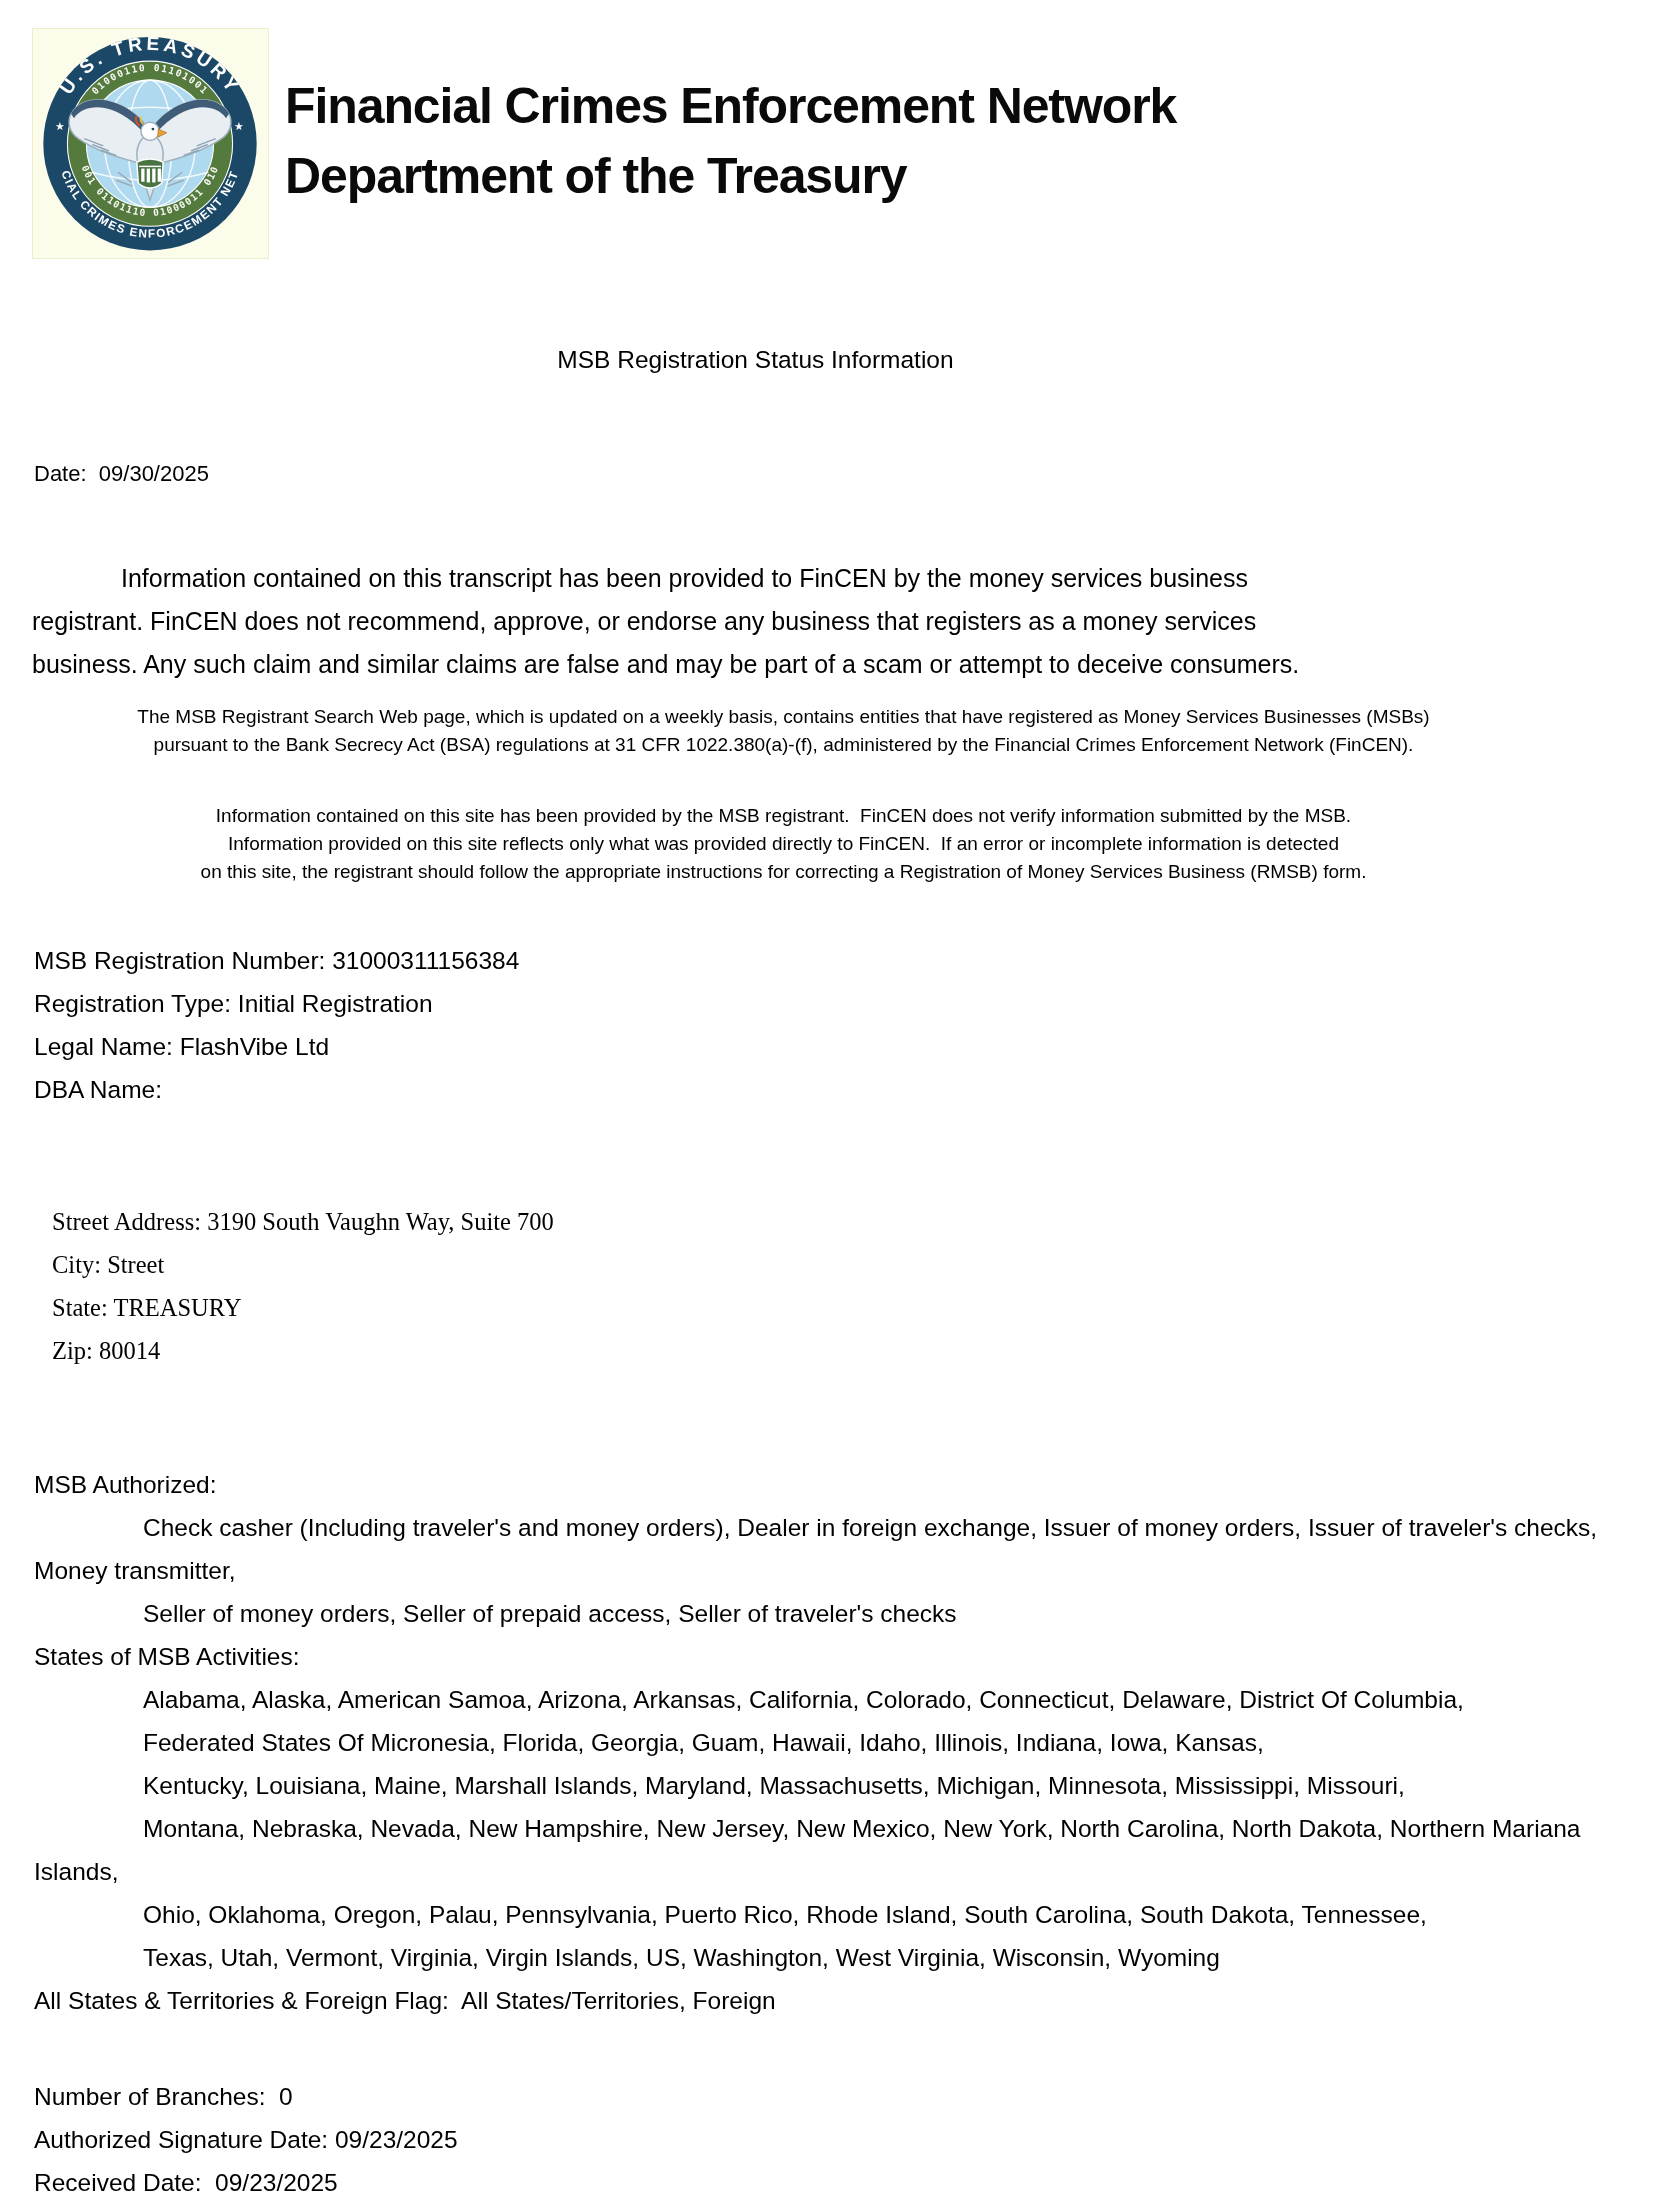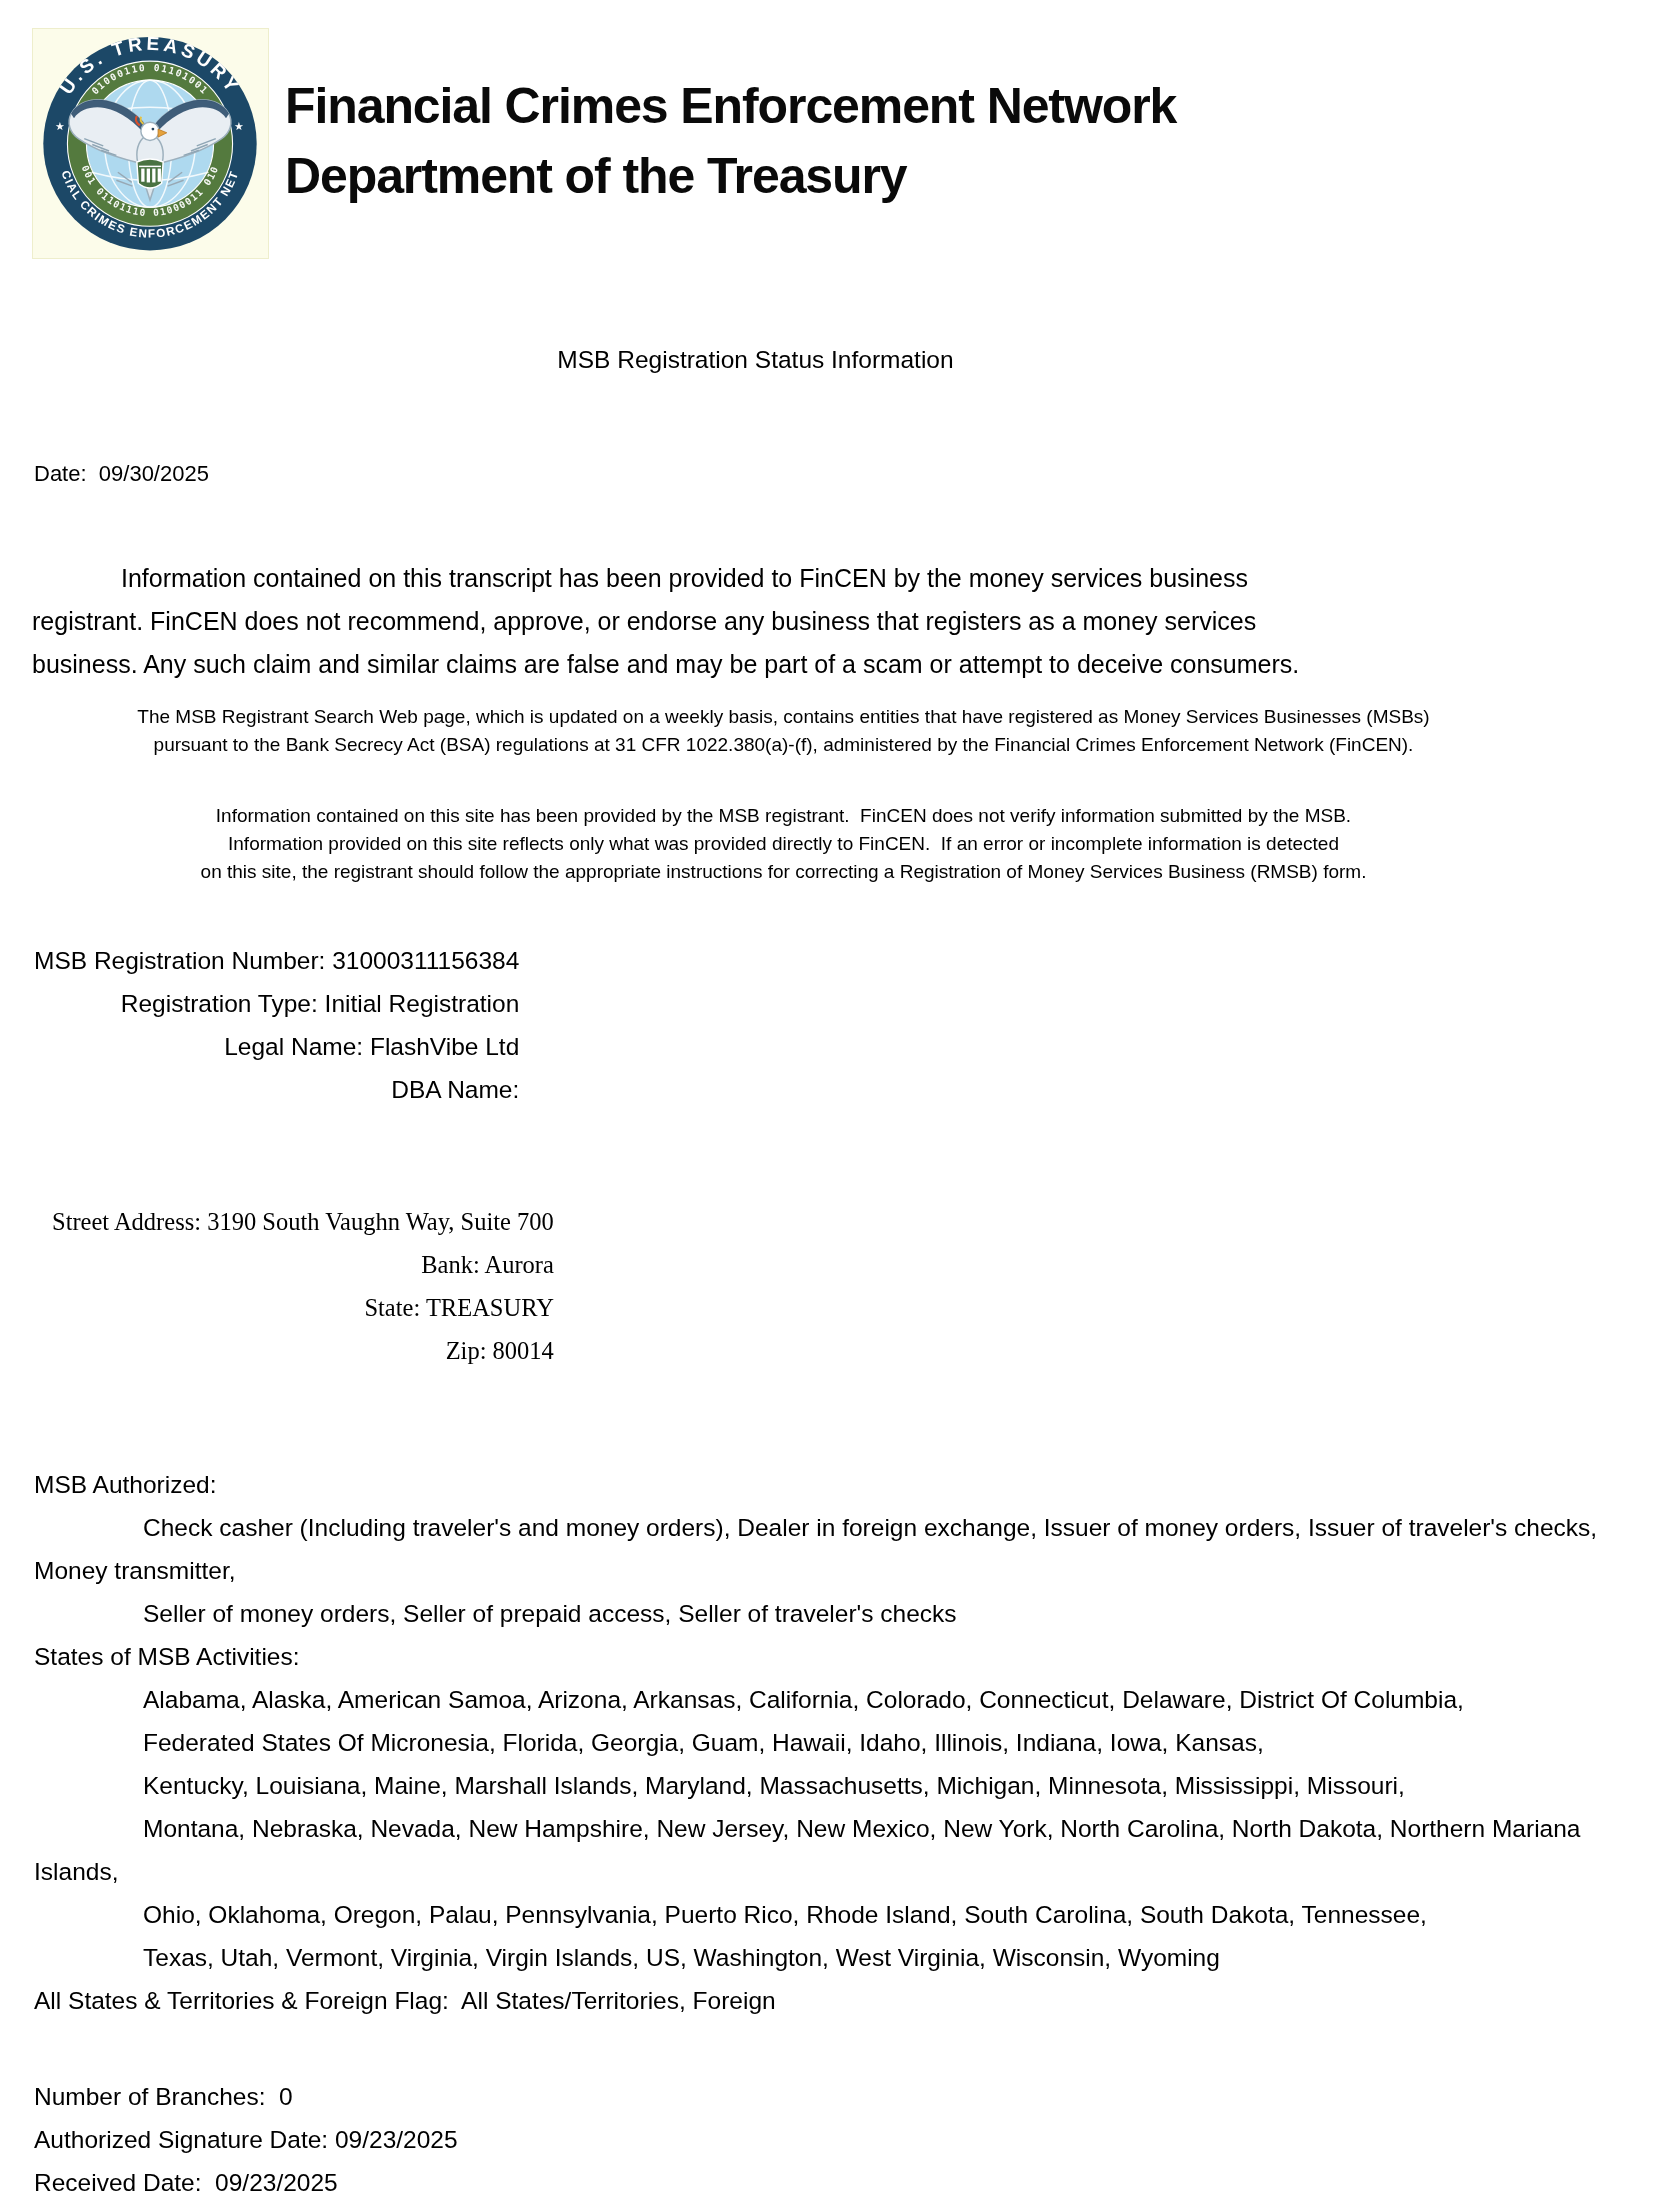--- a/index.html
+++ b/index.html
@@ -19,21 +19,21 @@
   #doc-title{left:36px;top:346px;width:1439px;text-align:center;font-size:24.5px;}
   #date-line{left:34px;top:461px;font-size:22px;}
   
   #notice{left:32px;top:557px;width:1587px;font-size:25px;line-height:43px;}
   #notice .first{padding-left:89px;}
   
   .smallpara{width:1495px;text-align:center;font-size:19px;line-height:28px;}
   #search-note{left:36px;top:703px;}
   #site-note{left:36px;top:802px;}
   
-  .block{font-size:24.5px;line-height:43px;text-align:right;}
+  .block{font-size:24.5px;line-height:43px;}
   #reg-block{left:34px;top:939px;}
   #addr-block{left:52px;top:1200px;font-family:Liberation Serif, serif;}
   #act-block{left:34px;top:1463px;width:1587px;font-size:24.5px;line-height:43px;}
   #act-block .ind{padding-left:109px;}
   #bottom-block{left:34px;top:2075px;font-size:24.5px;line-height:43px;}
 </style>
 </head>
 <body>
 
 <div class="abs" id="seal-box">
@@ -138,21 +138,21 @@
 
 <div class="abs block" id="reg-block">
   <div class="line">MSB Registration Number: 31000311156384</div>
   <div class="line">Registration Type: Initial Registration</div>
   <div class="line">Legal Name: FlashVibe Ltd</div>
   <div class="line">DBA Name:</div>
 </div>
 
 <div class="abs block" id="addr-block">
   <div class="line">Street Address: 3190 South Vaughn Way, Suite 700</div>
-  <div class="line">Bank: Aurora</div>
+  <div class="line">City: Street</div>
   <div class="line">State: TREASURY</div>
   <div class="line">Zip: 80014</div>
 </div>
 
 <div class="abs" id="act-block">
   <div class="line">MSB Authorized:</div>
   <div class="line ind">Check casher (Including traveler's and money orders), Dealer in foreign exchange, Issuer of money orders, Issuer of traveler's checks,</div>
   <div class="line">Money transmitter,</div>
   <div class="line ind">Seller of money orders, Seller of prepaid access, Seller of traveler's checks</div>
   <div class="line">States of MSB Activities:</div>

